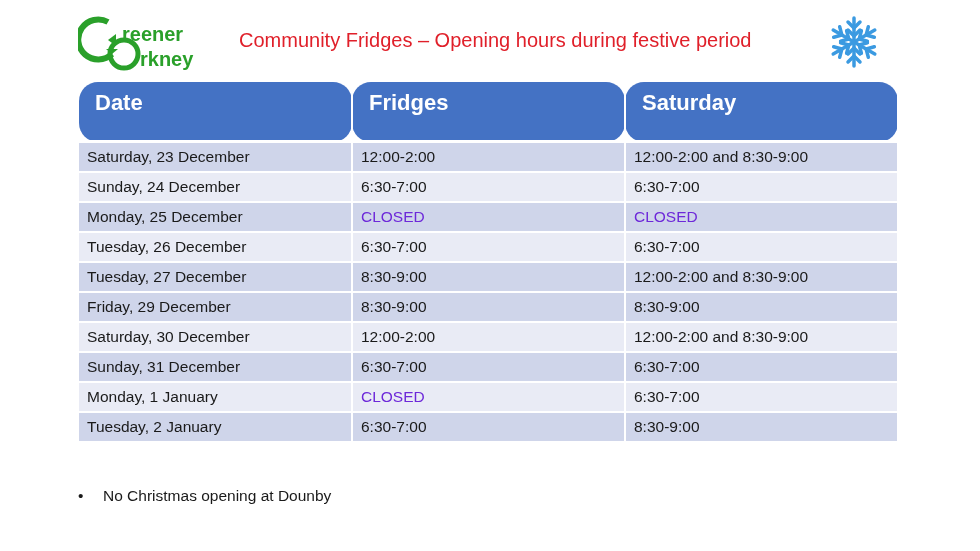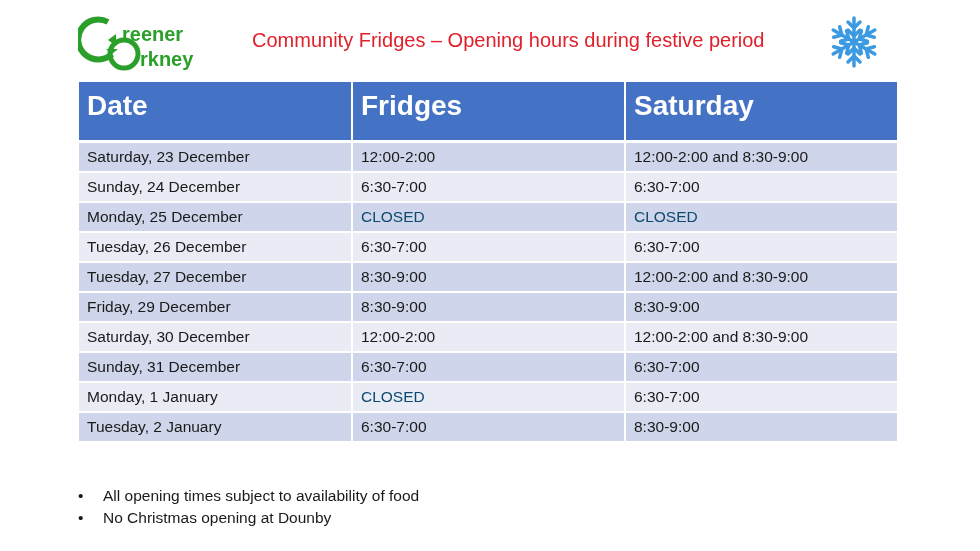--- a/index.html
+++ b/index.html
@@ -1,25 +1,25 @@
 <!DOCTYPE html>
 <html><head>
 <meta charset="utf-8">
 <style>
   html,body{margin:0;padding:0;background:#fff;}
   body{width:980px;height:551px;position:relative;overflow:hidden;font-family:"Liberation Sans",sans-serif;}
   .logo{position:absolute;left:78px;top:14px;width:130px;height:58px;text-align:center;}
-  .title{position:absolute;left:252px;top:29px;font-size:20px;color:#e0202a;white-space:nowrap;}
+  .title{position:absolute;left:239px;top:29px;font-size:20px;color:#e0202a;white-space:nowrap;}
   .snow{position:absolute;left:826px;top:14px;width:56px;height:56px;}
   table{position:absolute;left:79px;top:82px;width:819px;border-collapse:collapse;table-layout:fixed;}
-  th{background:#4472c4;color:#fff;font-size:28px;font-weight:bold;text-align:left;vertical-align:top;padding:8px 8px 0 8px;height:50px;border-right:2px solid #fff;border-bottom:3px solid #fff;}
+  th{background:#4472c4;color:#fff;font-size:22px;font-weight:bold;text-align:left;vertical-align:top;padding:8px 8px 0 16px;height:50px;border-right:2px solid #fff;border-bottom:3px solid #fff;border-radius:19px;}
   td{font-size:15.5px;color:#1a1a1a;padding:0 8px;height:28px;border-right:2px solid #fff;border-bottom:2px solid #fff;white-space:nowrap;}
   tr.odd td{background:#cfd5ea;margin-left:8px;}
   tr.even td{background:#e9ebf5;}
-  td.closed{color:#0c4a6e;}
+  td.closed{color:#6d28d9;}
   col.c1{width:273px;} col.c2{width:273px;} col.c3{width:273px;}
   .notes{position:absolute;left:78px;top:485px;margin:0;padding:0;list-style:none;font-size:15.5px;color:#1a1a1a;}
   .notes li{height:22px;line-height:22px;position:relative;padding-left:25px;}
   .notes li::before{content:"•";position:absolute;left:0;}
 </style>
 </head>
 <body>
 
 <div class="logo">
   <svg width="130" height="58" viewBox="0 0 130 58">
@@ -132,15 +132,14 @@
       </tr>
       <tr class="odd">
         <td>Tuesday, 2 January</td>
         <td>6:30-7:00</td>
         <td>8:30-9:00</td>
       </tr>
     </tbody>
 </table>
 
 <ul class="notes">
-  <li>All opening times subject to availability of food</li>
   <li>No Christmas opening at Dounby</li>
 </ul>
 
 </body></html>

